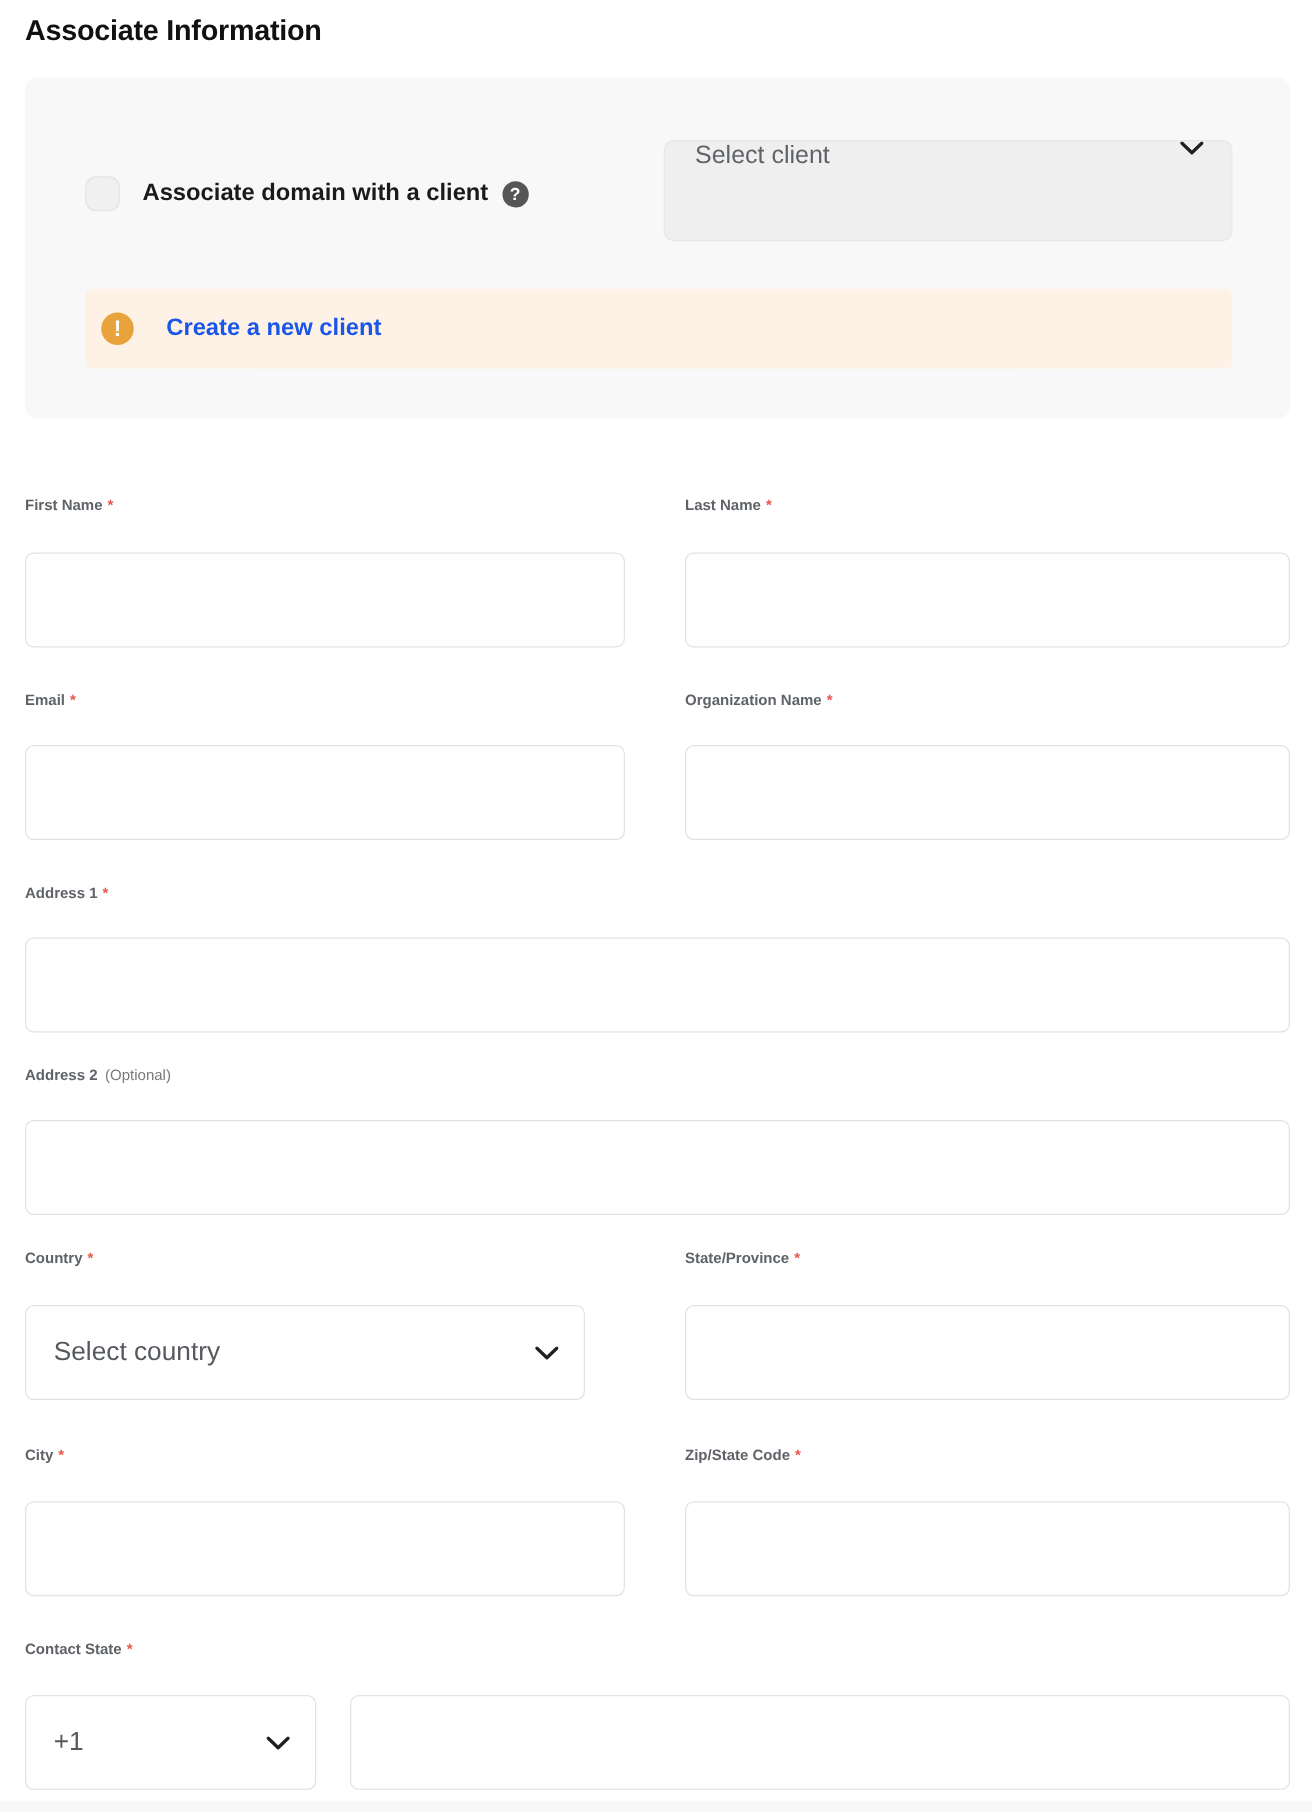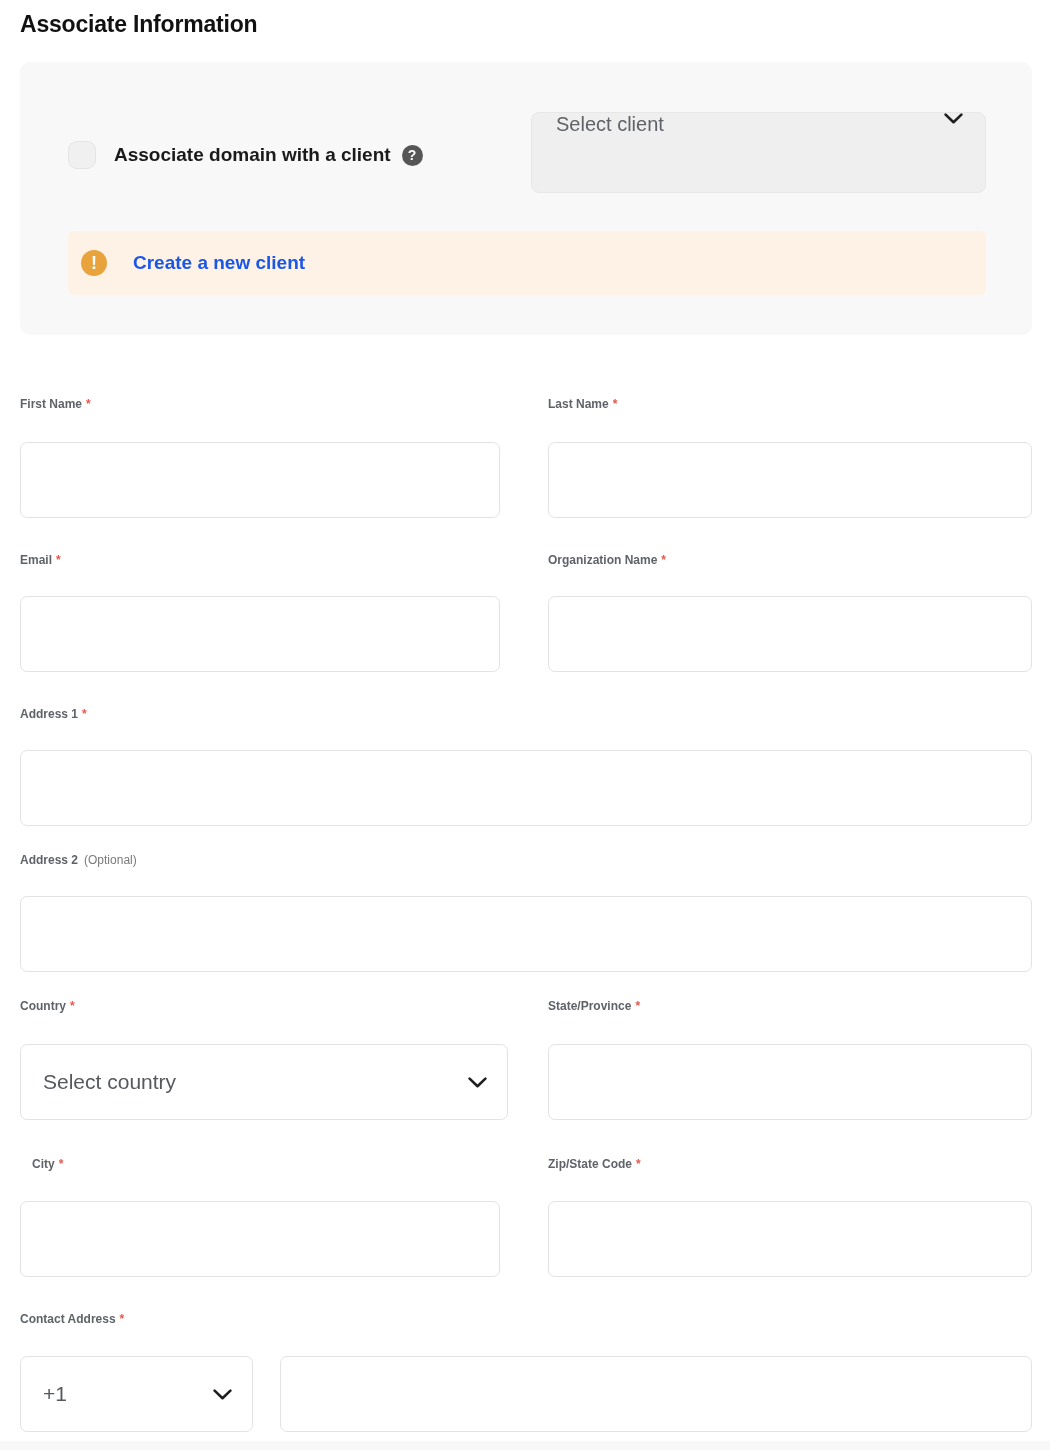--- a/index.html
+++ b/index.html
@@ -261,46 +261,46 @@
   <input class="text-input" style="left: 20px; top: 750px; width: 1012px;" placeholder="">
 
   <div class="field-label" style="left:20px; top:853px;">
     <span>Address 2</span><span class="optional">(Optional)</span>
   </div>
   <input class="text-input" style="left: 20px; top: 896px; width: 1012px;" placeholder="">
 
   <div class="field-label" style="left:20px; top:999px;">
     <span>Country</span><span class="req">*</span>
   </div>
-  <div class="sel-box" style="left:20px; top:1044px; width:488px;gap:36px;">
+  <div class="sel-box" style="left:20px; top:1044px; width:448px;gap:36px;">
     <span class="sel-text">Select country</span>
     <span class="chev">
       <svg width="19" height="11" viewBox="0 0 19 11">
           <path d="M1.6 1.6 L9.5 9.2 L17.4 1.6" fill="none" stroke="#1f1f1f" stroke-width="2.6" stroke-linecap="round" stroke-linejoin="round"></path>
         </svg>
     </span>
   </div>
 
   <div class="field-label" style="left:548px; top:999px;">
     <span>State/Province</span><span class="req">*</span>
   </div>
   <input class="text-input" style="left: 548px; top: 1044px; width: 484px;" placeholder="">
 
-  <div class="field-label" style="left:32px; top:1157px;">
+  <div class="field-label" style="left:20px; top:1157px;">
     <span>City</span><span class="req">*</span>
   </div>
   <input class="text-input" style="left: 20px; top: 1201px; width: 480px;" placeholder="">
 
   <div class="field-label" style="left:548px; top:1157px;">
     <span>Zip/State Code</span><span class="req">*</span>
   </div>
   <input class="text-input" style="left: 548px; top: 1201px; width: 484px;" placeholder="">
 
   <div class="field-label" style="left:20px; top:1312px;">
-    <span>Contact Address</span><span class="req">*</span>
+    <span>Contact State</span><span class="req">*</span>
   </div>
   <div class="sel-box" style="left:20px; top:1356px; width:233px;">
     <span class="sel-text">+1</span>
     <span class="chev">
       <svg width="19" height="11" viewBox="0 0 19 11">
           <path d="M1.6 1.6 L9.5 9.2 L17.4 1.6" fill="none" stroke="#1f1f1f" stroke-width="2.6" stroke-linecap="round" stroke-linejoin="round"></path>
         </svg>
     </span>
   </div>
   <input class="text-input" style="left: 280px; top: 1356px; width: 752px;" placeholder="">

